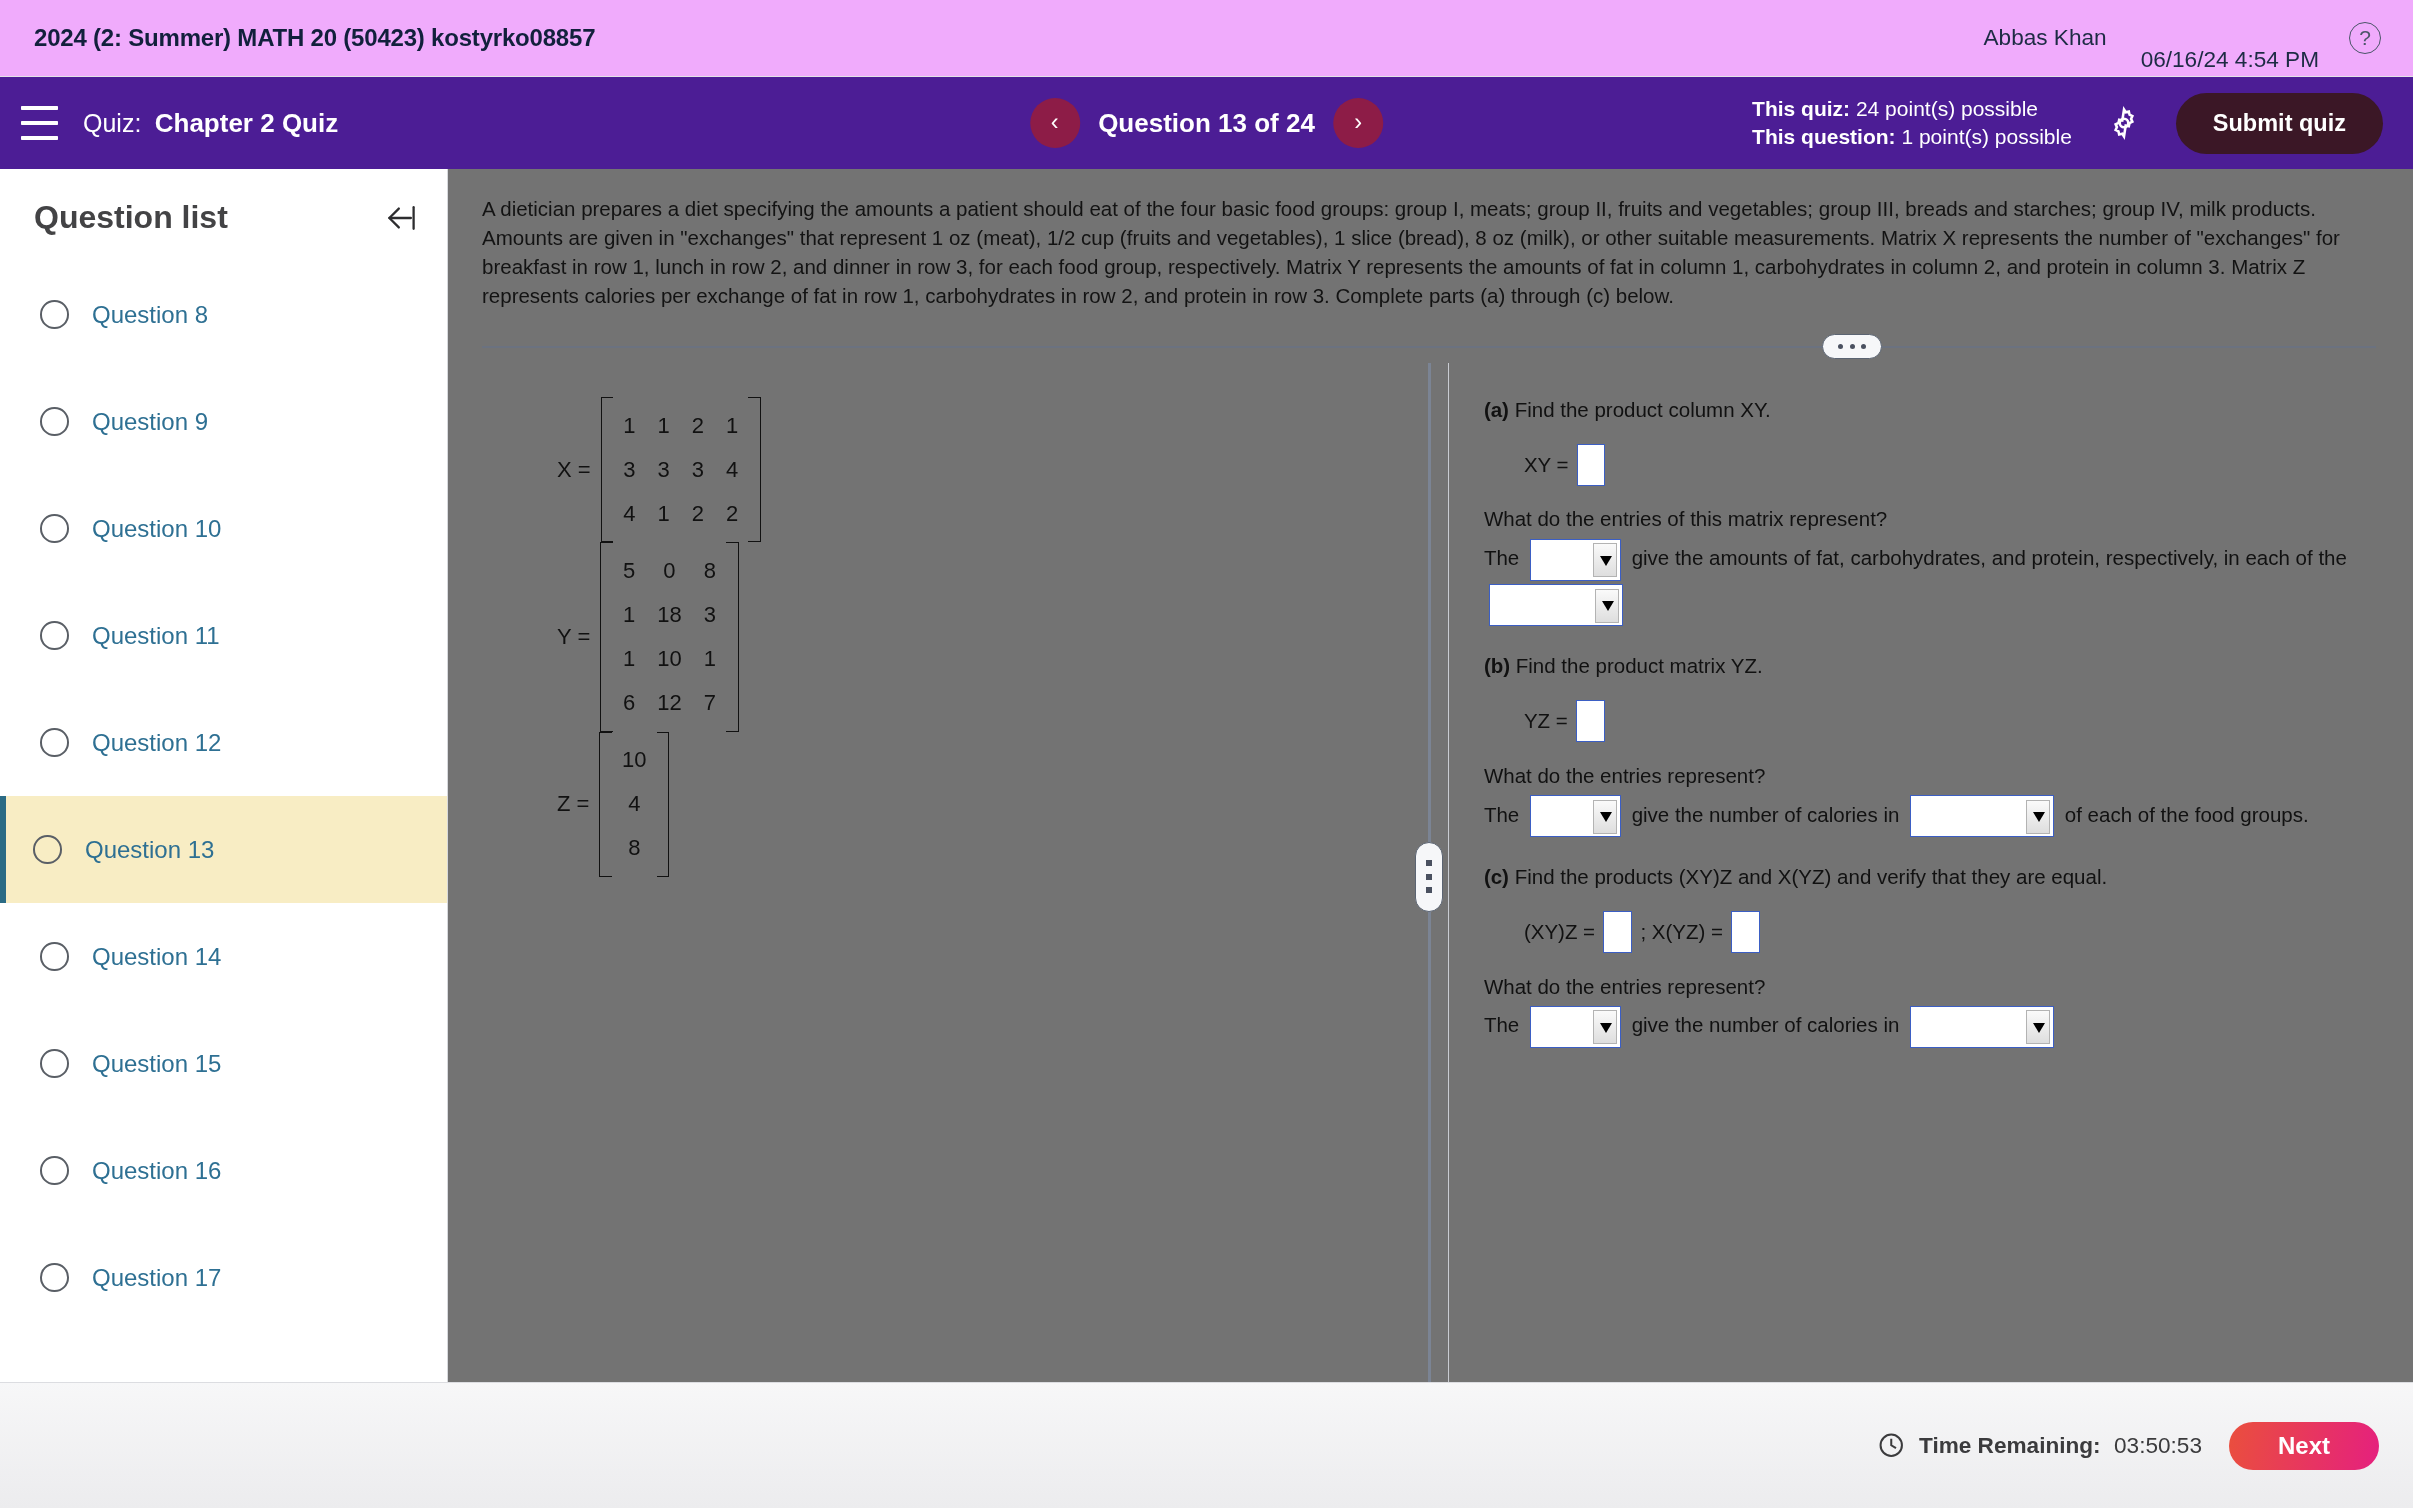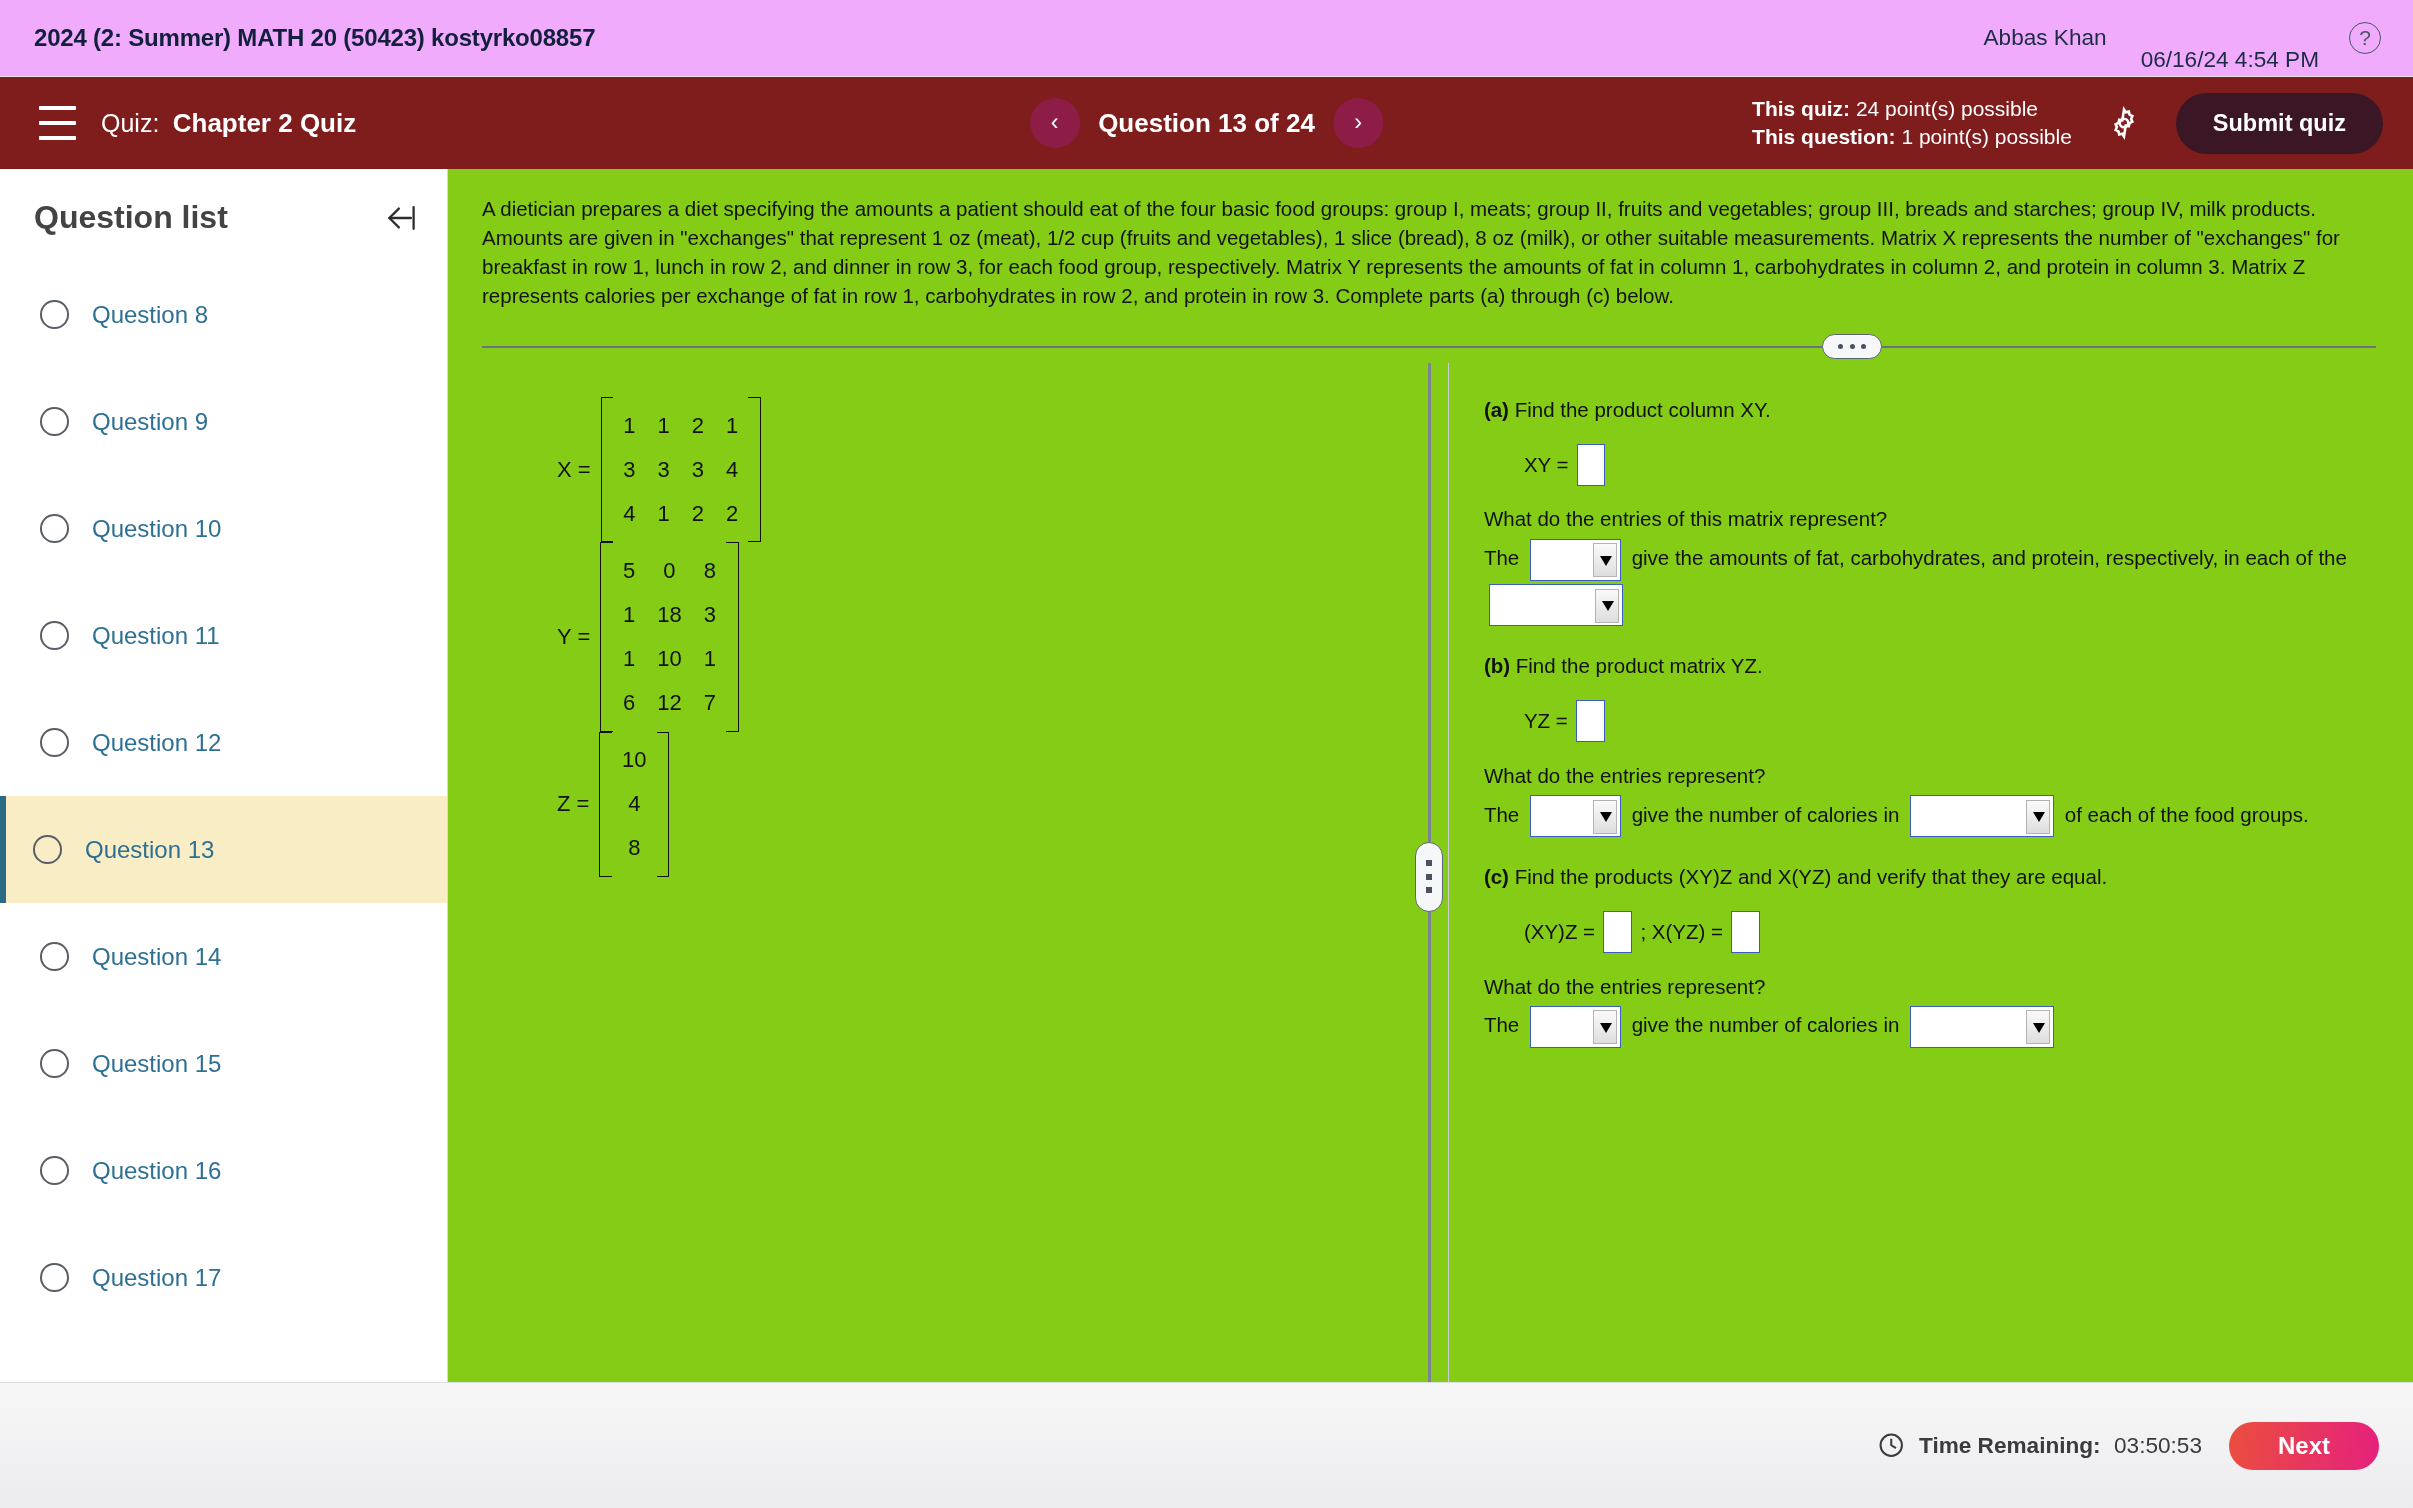--- a/index.html
+++ b/index.html
@@ -29,23 +29,23 @@
   .help-icon {
     width: 32px; height: 32px; border-radius: 50%;
     border: 1.7px solid #4a5568; color: #4a5568;
     display: flex; align-items: center; justify-content: center;
     font-size: 21px; font-weight: normal; cursor: pointer;
   }
 
   
   .quizbar {
     height: 92px; flex: 0 0 92px;
-    background: #7f1d1d;
+    background: #4c1d95;
     display: flex; align-items: center;
-    padding: 0 30px 0 39px;
+    padding: 0 30px 0 21px;
     color: #fff; position: relative;
   }
   .hamburger { width: 37px; height: 34px; display: flex; flex-direction: column;
     justify-content: space-between; cursor: pointer; margin-right: 25px; }
   .hamburger span { display: block; height: 4.2px; background: #fff; border-radius: 0.8px; width: 100%; }
   .quiz-label { font-size: 25px; color: #fff; margin-right: 13.4px; }
   .quiz-name { font-size: 26px; font-weight: bold; color: #fff; }
 
   .qnav {
     position: absolute; left: 50%; transform: translateX(-50%);
@@ -95,21 +95,21 @@
   .qitem.selected { background: #f8edc4; border-left-color: #2b6b85; padding-left: 27px; }
   .qradio {
     width: 28.5px; height: 28.5px; border-radius: 50%;
     border: 2.5px solid #5a5f66; flex: 0 0 28.5px; margin-right: 23.5px;
   }
   .qlabel { font-size: 24px; color: #2e7093; }
 
   
   .main {
     flex: 1 1 auto; display: flex; flex-direction: column;
-    background: #84cc16; min-width: 0; overflow: hidden;
+    background: #737373; min-width: 0; overflow: hidden;
   }
   .stem {
     padding: 25px 37px 0 34px;
     font-size: 20.5px; line-height: 1.42; color: #131313;
     text-align: left;
   }
   .stem-divider {
     margin: 18.4px 0 0 0; position: relative; height: 34px;
   }
   .stem-divider .line {

